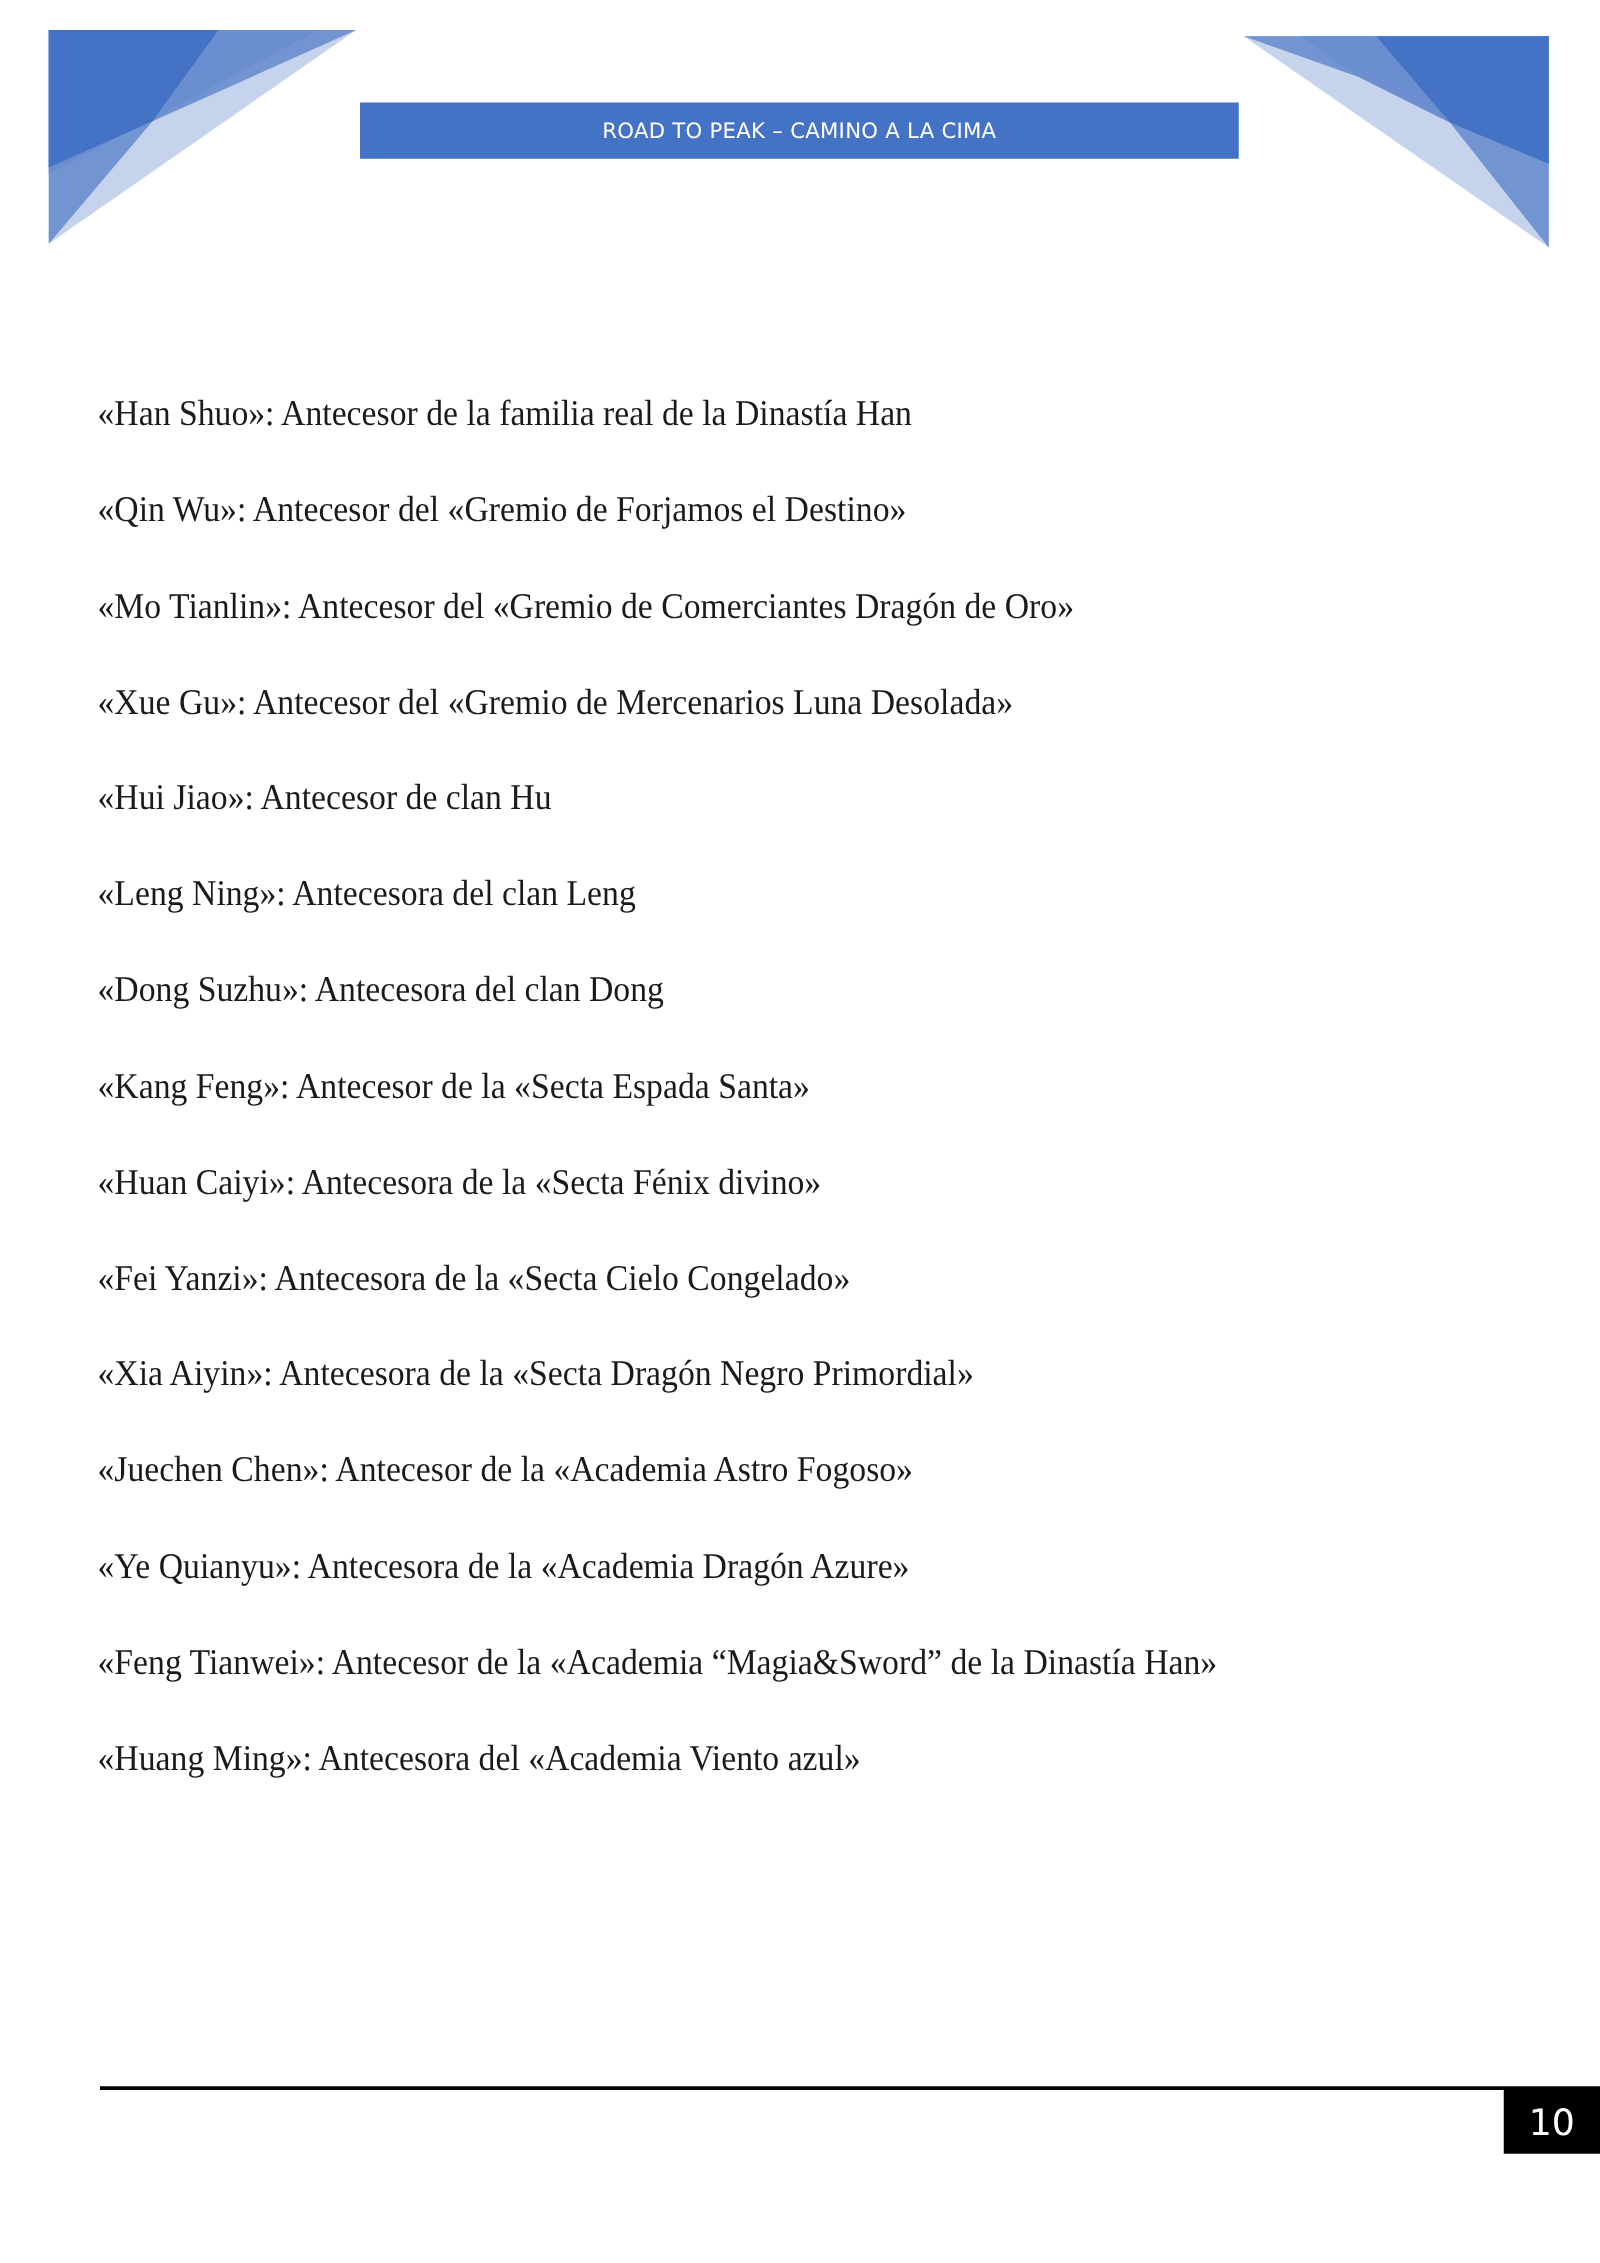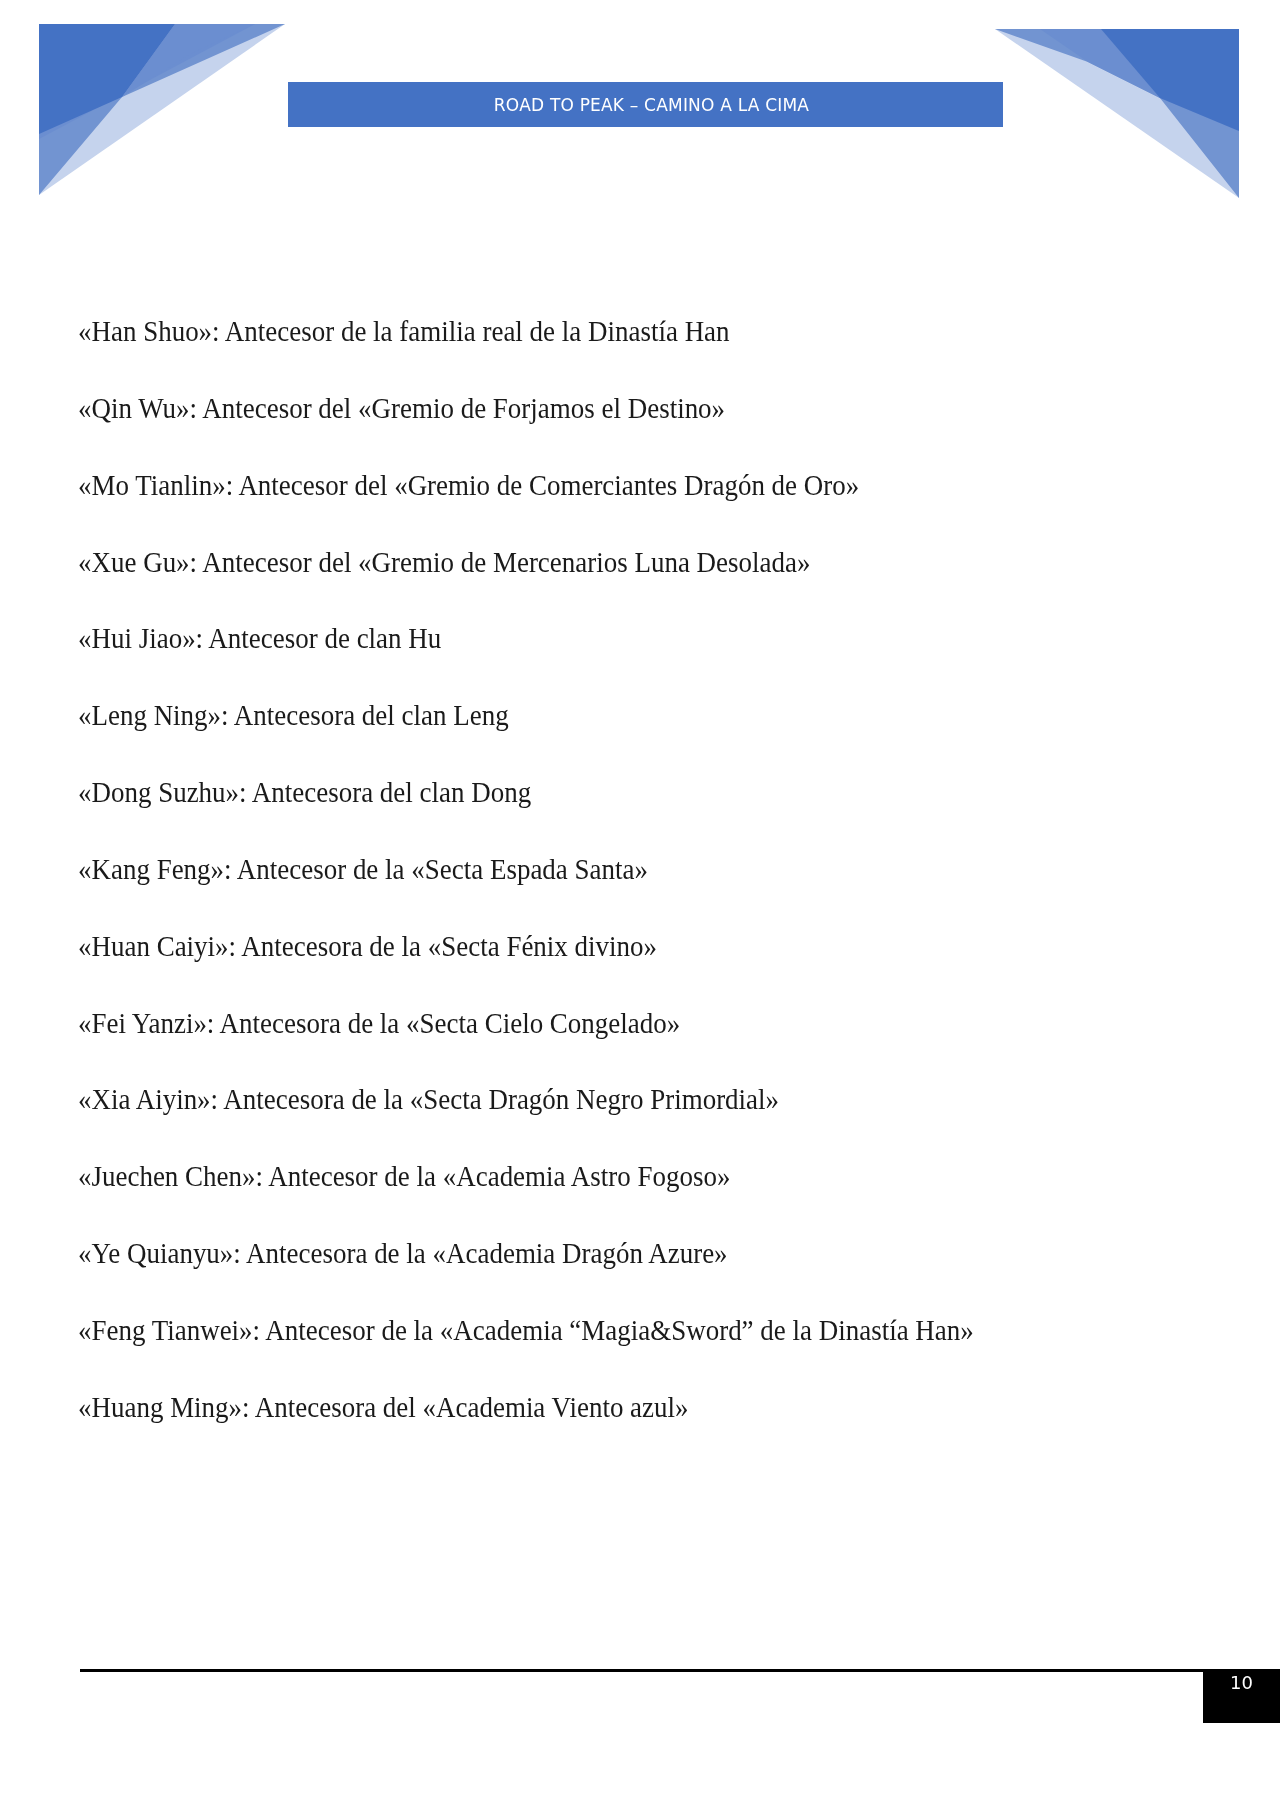--- a/index.html
+++ b/index.html
@@ -2,34 +2,34 @@
 <html><head>
 <meta charset="utf-8">
 <style>
   html, body { margin: 0; padding: 0; background: #ffffff; }
   body { width: 1280px; height: 1810px; position: relative; overflow: hidden; }
   .deco { position: absolute; }
   .header-bar {
     position: absolute; left: 288px; top: 82px; width: 703px; height: 45px;
     background: #4472C4; color: #ffffff;
     display: flex; align-items: center; justify-content: center;
-    font-family: "DejaVu Sans", sans-serif; font-size: 17px; letter-spacing: 0.2px; padding-left: 12px;
+    font-family: "DejaVu Sans", sans-serif; font-size: 17px; letter-spacing: 0.2px;
   }
   .content { position: absolute; left: 78px; top: 0; width: 1160px; }
   .line {
     position: absolute; left: 0; white-space: nowrap;
     font-family: "Liberation Serif", serif; font-size: 29px; color: #1a1a1a;
     transform-origin: left bottom; transform: scaleX(0.93);
     line-height: 1;
   }
   .footer-rule { position: absolute; left: 80px; top: 1669px; width: 1200px; height: 3px; background: #000; }
   .page-num {
     position: absolute; left: 1203px; top: 1672px; width: 77px; height: 51px;
-    background: #000; color: #fff; display: flex; justify-content: center;
-    font-family: "DejaVu Sans", sans-serif; font-size: 18px;
+    background: #000; color: #fff; display: flex; align-items: center; justify-content: center;
+    font-family: "DejaVu Sans", sans-serif; font-size: 29px;
   }
 </style>
 </head>
 <body>
 
 <svg class="deco" style="left:0;top:0" width="300" height="210" viewBox="0 0 300 210">
   <polygon points="39,24 285,24 39,195" fill="#C5D3ED"></polygon>
   <polygon points="39,24 285,24 122,97 39,195" fill="#7294D1"></polygon>
   <polygon points="39,24 255,24 39,139" fill="#6B8ED0"></polygon>
   <polygon points="39,24 175,24 122,97 39,134" fill="#4472C4"></polygon>

